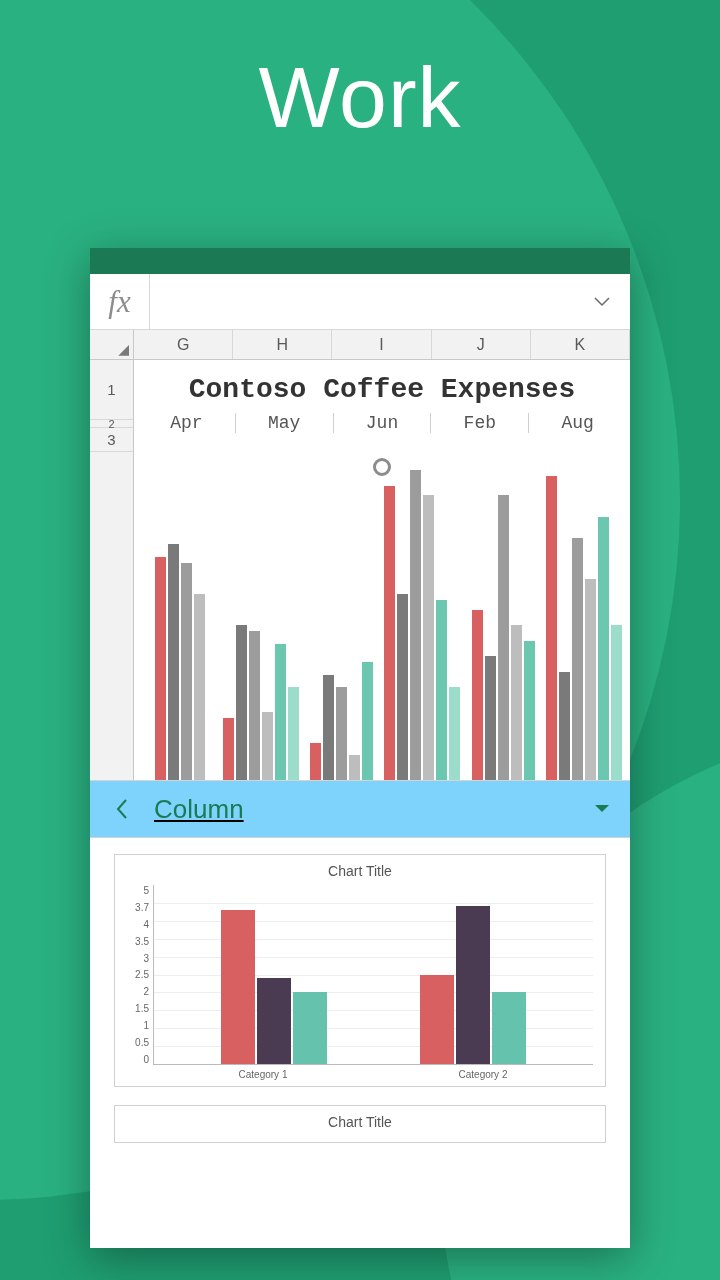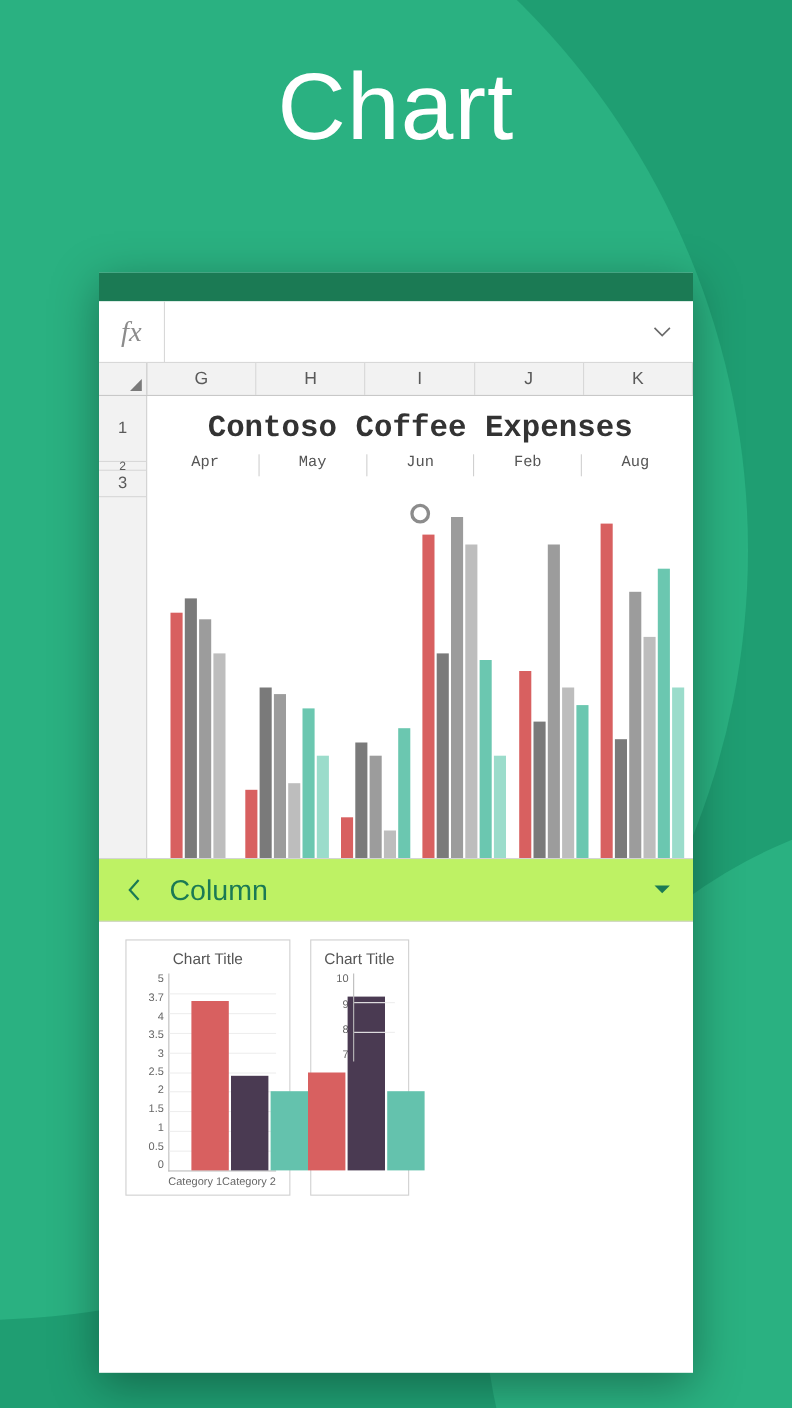--- a/index.html
+++ b/index.html
@@ -54,21 +54,21 @@
     display: flex;
     align-items: center;
     border-bottom: 1px solid #d8d8d8;
     background: #fff;
   }
   .fx-label {
     width: 60px;
     text-align: center;
     color: #8c8c8c;
     font-style: italic;
-    font-size: 26px;
+    font-size: 31px;
     font-family: "Times New Roman", serif;
     border-right: 1px solid #d8d8d8;
     line-height: 56px;
   }
   .fx-input { flex: 1; height: 100%; }
   .fx-dropdown {
     width: 56px; height: 56px;
     display: flex; align-items: center; justify-content: center;
     color: #6a6a6a;
   }
@@ -127,21 +127,21 @@
   .chart-title {
     text-align: center;
     font-size: 28px;
     font-weight: 600;
     color: #333;
     padding: 14px 0 8px;
   }
   .month-row {
     display: flex;
     justify-content: space-around;
-    font-size: 14px;
+    font-size: 18px;
     color: #555;
     padding: 0 6px 6px;
     position: relative;
   }
   .month-row span { flex: 1; text-align: center; }
   .month-sep {
     width: 1px;
     background: #d0d0d0;
     height: 20px;
     margin: 0 2px;
@@ -172,25 +172,26 @@
     display: flex;
     align-items: flex-end;
     justify-content: center;
     gap: 2px;
     height: 100%;
   }
   .bbar { width: 11px; }
   
   .section-header {
     height: 58px;
-    background: #bef264;
+    background: #7dd3fc;
     border-top: 1px solid #d4d4d4;
     border-bottom: 1px solid #d4d4d4;
     display: flex;
     align-items: center;
+    text-decoration: underline;
   }
   .back-btn {
     width: 64px; height: 100%;
     display: flex; align-items: center; justify-content: center;
     color: #1b7a54;
   }
   .section-title {
     flex: 1;
     font-size: 26px;
     color: #1b7a54;
@@ -198,21 +199,21 @@
   }
   .section-dd {
     width: 56px; height: 100%;
     display: flex; align-items: center; justify-content: center;
     color: #1b7a54;
   }
   
   .preview-area {
     padding: 16px 24px 0;
     display: flex;
-    flex-direction: row;
+    flex-direction: column;
     gap: 18px;
   }
   .preview-box {
     border: 1px solid #d0d0d0;
     padding: 8px 12px 6px;
     background: #fff;
   }
   .pv-title {
     text-align: center;
     font-size: 14px;
@@ -309,21 +310,21 @@
   .c-purple { background: #4a3a52; }
   .c-teal3  { background: #64c2ad; }
   
   svg { display: block; }
 </style>
 </head>
 <body>
 
 <div class="bg"></div>
 
-<div class="hero-title">Chart</div>
+<div class="hero-title">Work</div>
 
 <div class="device">
   <div class="titlebar"></div>
 
   <div class="fx-row">
     <div class="fx-label">fx</div>
     <div class="fx-input"></div>
     <div class="fx-dropdown">
       <svg width="18" height="12" viewBox="0 0 18 12">
           <path d="M2 2 L9 9 L16 2" stroke="#6a6a6a" stroke-width="1.5" fill="none"></path>
@@ -472,38 +473,16 @@
         </div>
       </div>
       <div class="pv-cats">
         <span>Category 1</span>
         <span>Category 2</span>
       </div>
     </div>
 
     <div class="preview-box">
       <div class="pv-title">Chart Title</div>
-      <div class="pv-chart2">
-        <div class="yaxis2">
-          <span>10</span>
-          <span>9</span>
-          <span>8</span>
-          <span>7</span>
-        </div>
-        <div class="pv-plot2">
-          <div class="grid-line" style="top:33%"></div>
-          <div class="grid-line" style="top:66%"></div>
-          <div class="stack-groups">
-            <div class="stack">
-              <div class="c-purple" style="height:24px"></div>
-              <div class="c-teal3" style="height:26px"></div>
-            </div>
-            <div class="stack">
-              <div class="c-purple" style="height:24px"></div>
-              <div class="c-teal3" style="height:30px"></div>
-            </div>
-          </div>
-        </div>
-      </div>
     </div>
 
   </div>
 </div>
 
 </body></html>

